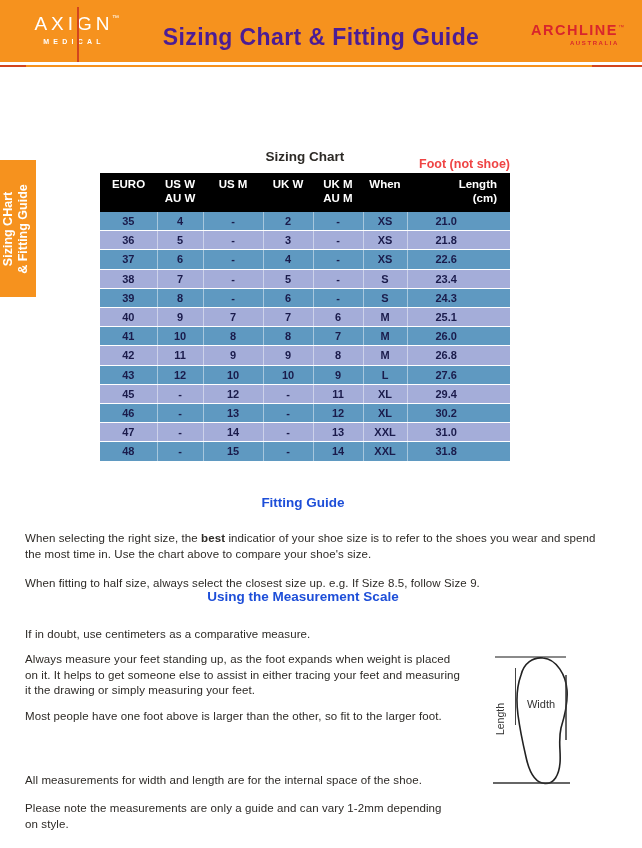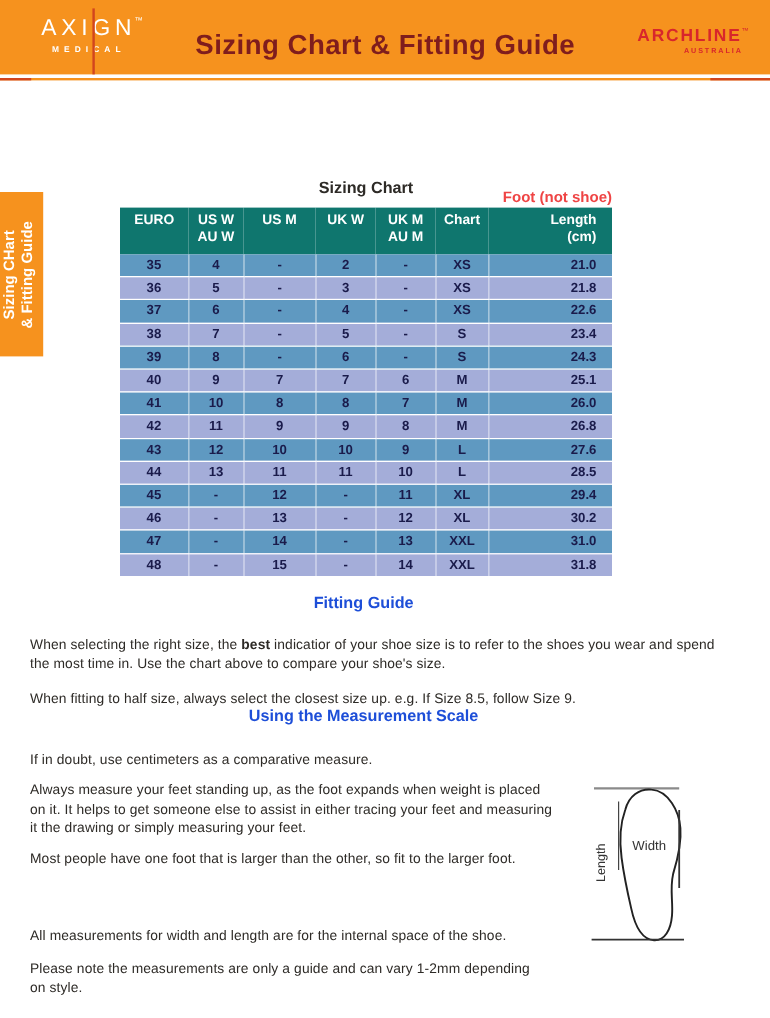--- a/index.html
+++ b/index.html
@@ -10,21 +10,21 @@
 
   
   .header { position:absolute; left:0; top:0; width:642px; height:62px; background:#F6921E; }
   .axign { position:absolute; left:28px; top:13px; width:92px; text-align:center; color:#fff; }
   .axign-name { font-size:19px; letter-spacing:4px; font-weight:400; }
   .axign-sub  { font-size:7px; letter-spacing:4.2px; font-weight:700; margin-top:3px; }
   .axign-line { position:absolute; left:77px; top:7px; width:2px; height:55px; background:#D2451E; }
   .axign-tm   { position:absolute; left:112px; top:14px; font-size:7px; color:#fff; }
   .header-title {
     position:absolute; left:0; top:24px; width:642px; text-align:center;
-    color:#7f1d1d; font-size:23px; font-weight:700; letter-spacing:0.4px;
+    color:#4c1d95; font-size:23px; font-weight:700; letter-spacing:0.4px;
   }
   .archline { position:absolute; right:18px; top:21px; text-align:right; color:#D8262C; }
   .archline-name { font-size:14.5px; font-weight:700; letter-spacing:1.5px; }
   .archline-tm { font-size:6px; vertical-align:super; }
   .archline-sub { font-size:6px; font-weight:700; letter-spacing:1.6px; margin-top:1px; padding-right:5px; }
 
   .header-divider { position:absolute; left:0; top:65px; width:642px; height:2px; background:#F6921E; }
   .header-divider .end-left  { position:absolute; left:0; top:0; width:26px; height:2px; background:#D2451E; }
   .header-divider .end-right { position:absolute; right:0; top:0; width:50px; height:2px; background:#D2451E; }
 
@@ -46,31 +46,31 @@
     position:absolute; left:330px; top:157px; width:180px; text-align:right;
     font-size:12.5px; font-weight:700; color:#ef4444;
   }
   table.sizing {
     position:absolute; left:100px; top:173px; width:410px;
     border-collapse:collapse; table-layout:fixed;
   }
   col.c0{width:57px} col.c1{width:46px} col.c2{width:60px} col.c3{width:50px}
   col.c4{width:50px} col.c5{width:44px} col.c6{width:103px}
   table.sizing thead th {
-    background:#0f766e; height:35px; vertical-align:top; padding:4px 0 0 0;
+    background:#000000; height:35px; vertical-align:top; padding:4px 0 0 0;
     color:#fff; font-size:11.5px; font-weight:700; text-align:center;
   }
   table.sizing thead th span { display:block; line-height:14px; }
   table.sizing thead th.c6 { text-align:right; padding-right:13px; }
   table.sizing tbody td {
     height:18.2px; line-height:18.2px; padding:0;
     font-size:11px; font-weight:700; color:#1A1B4B; text-align:center;
     border-bottom:1px solid #FFFFFF; border-right:1px solid rgba(255,255,255,0.45);
   }
-  table.sizing tbody td.c6 { text-align:right; padding-right:13px; border-right:none; }
+  table.sizing tbody td.c6 { text-align:left; padding-right:13px; border-right:none;padding-left:28px; }
   table.sizing tbody tr:nth-child(odd)  td { background:#5F99C1; }
   table.sizing tbody tr:nth-child(even) td { background:#A4ADD9; }
 
   
   .doc-heading {
     position:absolute; left:0; width:606px; text-align:center;
     font-size:13.5px; font-weight:700; color:#1d4ed8;
   }
   .para {
     position:absolute; left:25px; font-size:11.5px; line-height:15.5px;
@@ -150,21 +150,21 @@
           </th>
         <th class="c3">
             <span>UK W</span>
             <span></span>
           </th>
         <th class="c4">
             <span>UK M</span>
             <span>AU M</span>
           </th>
         <th class="c5">
-            <span>Chart</span>
+            <span>When</span>
             <span></span>
           </th>
         <th class="c6">
             <span>Length</span>
             <span>(cm)</span>
           </th>
       </tr>
     </thead>
     <tbody>
         <tr>
@@ -242,29 +242,20 @@
         <tr>
           <td class="c0">43</td>
           <td class="c1">12</td>
           <td class="c2">10</td>
           <td class="c3">10</td>
           <td class="c4">9</td>
           <td class="c5">L</td>
           <td class="c6">27.6</td>
         </tr>
         <tr>
-          <td class="c0">44</td>
-          <td class="c1">13</td>
-          <td class="c2">11</td>
-          <td class="c3">11</td>
-          <td class="c4">10</td>
-          <td class="c5">L</td>
-          <td class="c6">28.5</td>
-        </tr>
-        <tr>
           <td class="c0">45</td>
           <td class="c1">-</td>
           <td class="c2">12</td>
           <td class="c3">-</td>
           <td class="c4">11</td>
           <td class="c5">XL</td>
           <td class="c6">29.4</td>
         </tr>
         <tr>
           <td class="c0">46</td>
@@ -299,21 +290,21 @@
   <div class="doc-heading" id="fitting-title">Fitting Guide</div>
   <p class="para" id="p-fit-1"><span>When selecting the right size, the </span><b>best</b><span> indicatior of your shoe size is to refer to the shoes you wear and spend
 the most time in. Use the chart above to compare your shoe's size.</span></p>
   <p class="para" id="p-fit-2">When fitting to half size, always select the closest size up. e.g. If Size 8.5, follow Size 9.</p>
 
   <div class="doc-heading" id="measure-title">Using the Measurement Scale</div>
   <p class="para" id="p-m-1">If in doubt, use centimeters as a comparative measure.</p>
   <p class="para" id="p-m-2">Always measure your feet standing up, as the foot expands when weight is placed
 on it. It helps to get someone else to assist in either tracing your feet and measuring
 it the drawing or simply measuring your feet.</p>
-  <p class="para" id="p-m-3">Most people have one foot that is larger than the other, so fit to the larger foot.</p>
+  <p class="para" id="p-m-3">Most people have one foot above is larger than the other, so fit to the larger foot.</p>
   <p class="para" id="p-m-4">All measurements for width and length are for the internal space of the shoe.</p>
   <p class="para" id="p-m-5">Please note the measurements are only a guide and can vary 1-2mm depending
 on style.</p>
 
   <svg class="foot-diagram" width="158" height="152" viewBox="0 0 158 152">
     <line x1="9" y1="13" x2="80" y2="13" stroke="#8a8a8a" stroke-width="2"></line>
     <path d="M 57 14
       C 47 13, 38 19, 35 31
       C 31 42, 30 56, 32 71
       C 34 86, 37 100, 40 113

